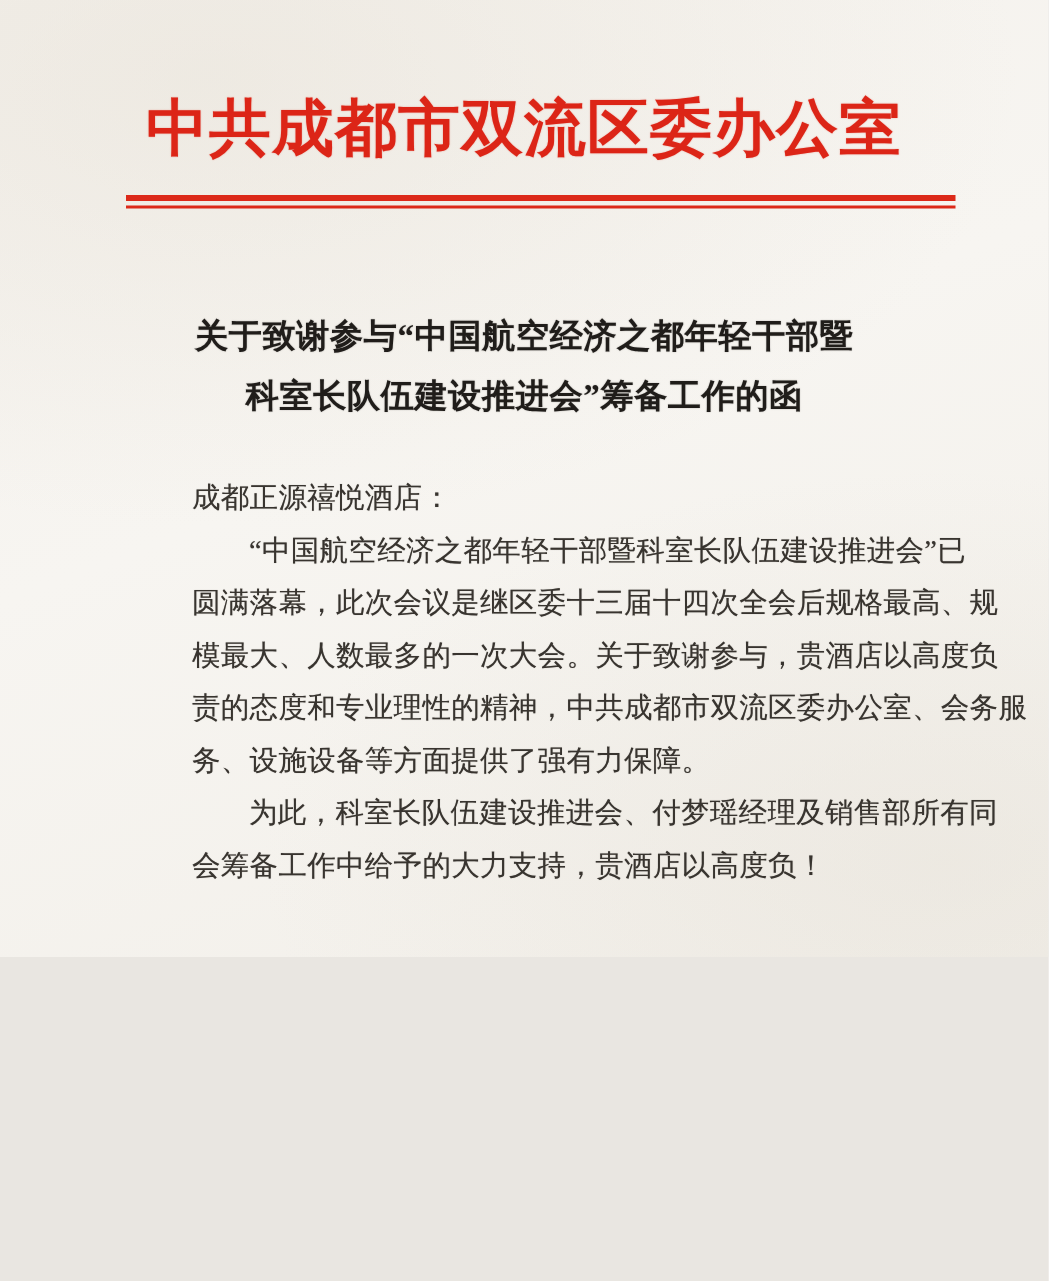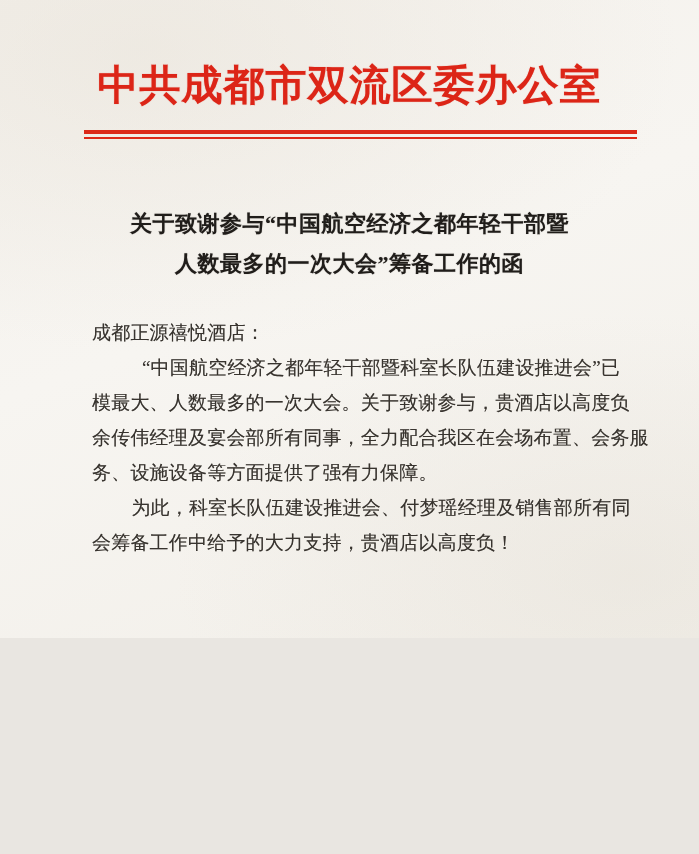--- a/index.html
+++ b/index.html
@@ -43,21 +43,21 @@
   }
   .doc-title div{white-space:nowrap;}
   
   .body-block{
     position:absolute; left:92px; top:315px; width:540px;
     font-size:19px; color:#38342f;
     line-height:35px;
     letter-spacing:0.2px;
     text-shadow:0 0 .5px rgba(56,52,47,.5);
   }
-  .body-line{white-space:nowrap;}
+  .body-line{white-space:nowrap;margin-left:36px;}
   .body-line.indent{padding-left:38px;text-align:center;}
   
   .sig-org{
     position:absolute; left:342px; top:702px;
     font-size:20px; color:#38342f; letter-spacing:0.8px;
     white-space:nowrap;
     text-shadow:0 0 .5px rgba(56,52,47,.5);
   }
   .sig-date{
     position:absolute; left:382px; top:741px;
@@ -90,28 +90,29 @@
   <div class="org-name">中共成都市双流区委办公室</div>
 
   <div class="head-rule">
     <div class="thick"></div>
     <div class="gap"></div>
     <div class="thin"></div>
   </div>
 
   <div class="doc-title">
     <div>关于致谢参与“中国航空经济之都年轻干部暨</div>
-    <div>人数最多的一次大会”筹备工作的函</div>
+    <div>科室长队伍建设推进会”筹备工作的函</div>
   </div>
 
   <div class="body-block">
     <div class="body-line">成都正源禧悦酒店：</div>
     <div class="body-line indent">“中国航空经济之都年轻干部暨科室长队伍建设推进会”已</div>
+    <div class="body-line">圆满落幕，此次会议是继区委十三届十四次全会后规格最高、规</div>
     <div class="body-line">模最大、人数最多的一次大会。关于致谢参与，贵酒店以高度负</div>
-    <div class="body-line">余传伟经理及宴会部所有同事，全力配合我区在会场布置、会务服</div>
+    <div class="body-line">责的态度和专业理性的精神，中共成都市双流区委办公室、会务服</div>
     <div class="body-line">务、设施设备等方面提供了强有力保障。</div>
     <div class="body-line indent">为此，科室长队伍建设推进会、付梦瑶经理及销售部所有同</div>
     <div class="body-line">会筹备工作中给予的大力支持，贵酒店以高度负！</div>
   </div>
 
   <div class="sig-org">中共成都市双流区委办公室</div>
   <div class="sig-date">2020 年 10 月 28 日</div>
 
   <div class="seal">
     <svg width="152" height="152" viewBox="0 0 150 150" xmlns="http://www.w3.org/2000/svg">

